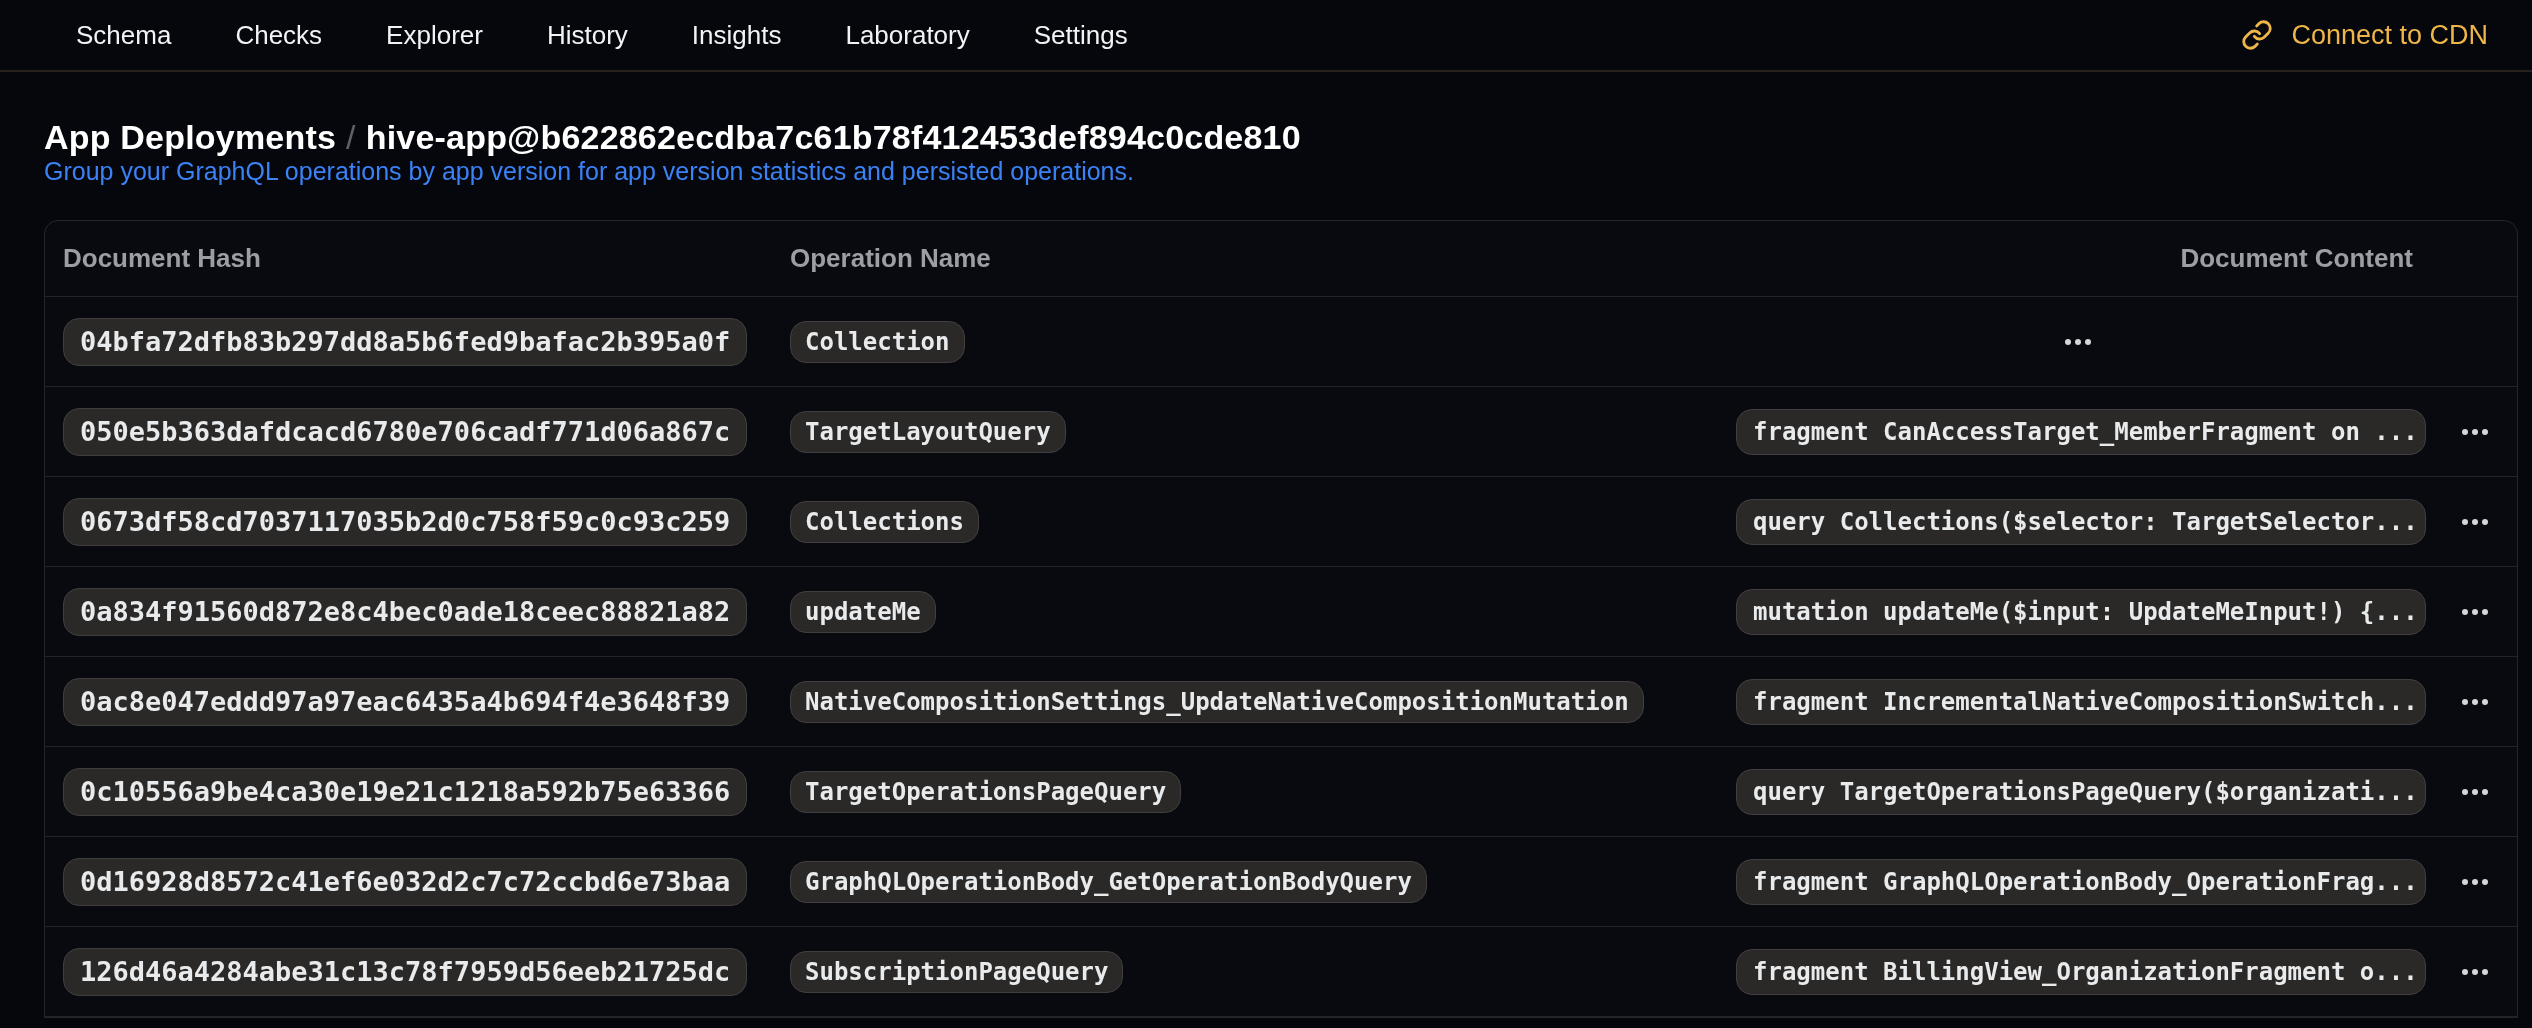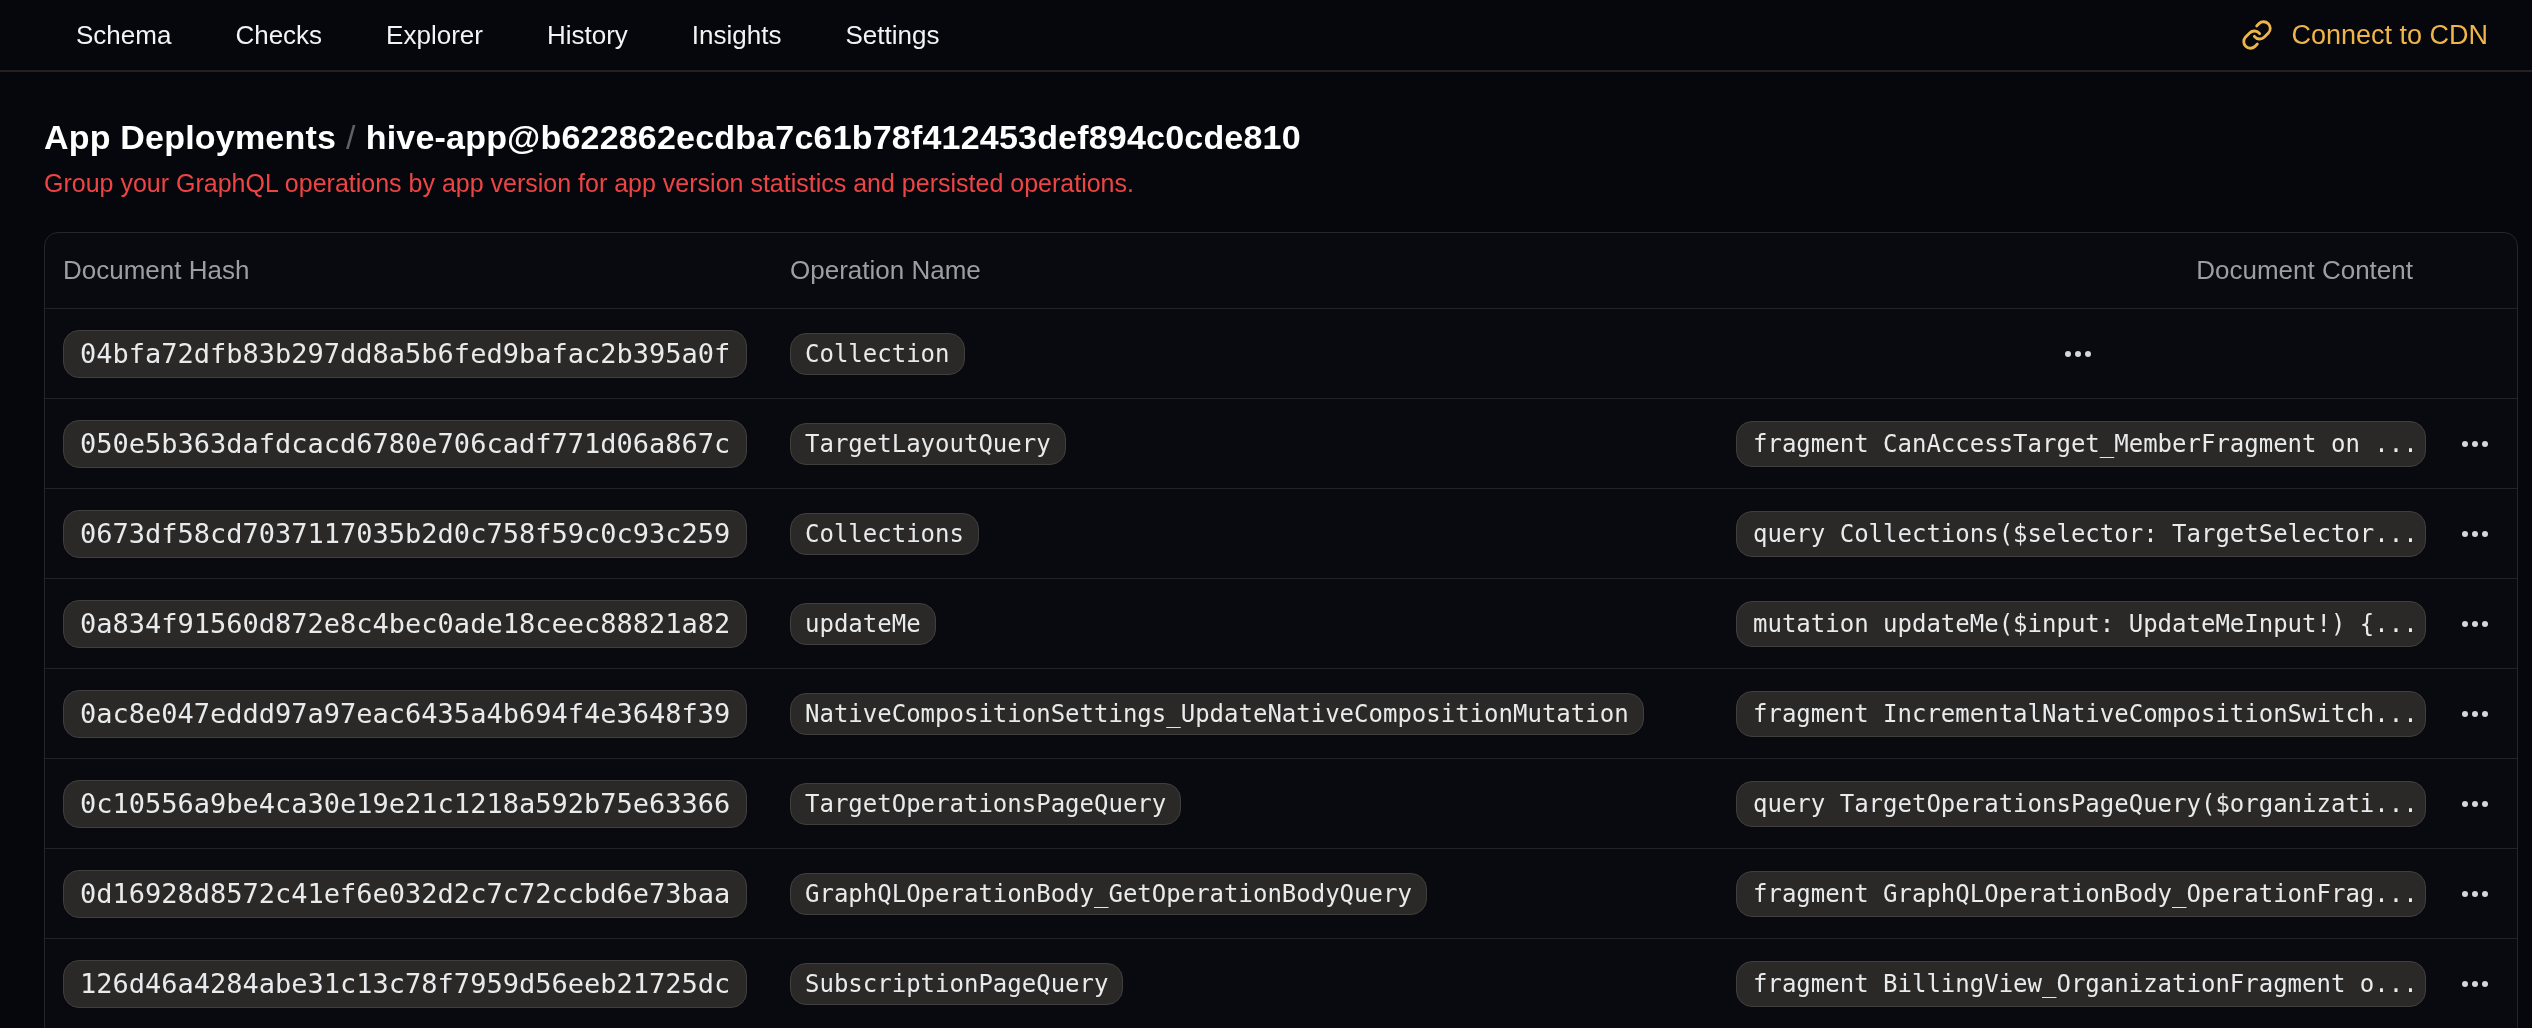--- a/index.html
+++ b/index.html
@@ -50,36 +50,36 @@
   
   .main{padding:0 14px 0 44px;}
   .page-title{
     margin-top:46px;
     font-size:34px;font-weight:700;
     letter-spacing:.2px;
     color:#ffffff;
   }
   .page-title .sep{color:#5b6069;font-weight:400;padding:0 10px;}
   .page-subtitle{
-    margin-top:12px;
     font-size:25px;
-    color:#ef4444;
+    color:#3b82f6;
   }
   
   .table{
     margin-top:34px;
     border:1px solid var(--table-border);
     border-radius:14px 14px 0 0;
     background:#080a0f;
     overflow:hidden;
   }
   .t-row{
     display:grid;
     grid-template-columns:743px 948px 1fr 98px;
     align-items:center;
+    font-weight:bold;
   }
   .t-head{
     height:76px;
     border-bottom:1px solid var(--row-divider);
     color:#9b9ea3;
     font-size:26px;
   }
   .t-head .cell-hash{padding-left:18px;}
   .t-head .cell-op{padding-left:2px;}
   .t-head .cell-content{text-align:right;padding-right:6px;}
@@ -122,20 +122,23 @@
     <span>Checks</span>
   </li>
       <li class="nav-tab">
     <span>Explorer</span>
   </li>
       <li class="nav-tab">
     <span>History</span>
   </li>
       <li class="nav-tab">
     <span>Insights</span>
+  </li>
+      <li class="nav-tab">
+    <span>Laboratory</span>
   </li>
       <li class="nav-tab">
     <span>Settings</span>
   </li>
     </ul>
   <button class="cdn-link">
     <svg viewBox="0 0 24 24" fill="none" stroke="currentColor" stroke-width="2.1" stroke-linecap="round" stroke-linejoin="round">
       <path d="M10 13a5 5 0 0 0 7.54.54l3-3a5 5 0 0 0-7.07-7.07l-1.72 1.71"></path>
       <path d="M14 11a5 5 0 0 0-7.54-.54l-3 3a5 5 0 0 0 7.07 7.07l1.71-1.71"></path>
     </svg>

